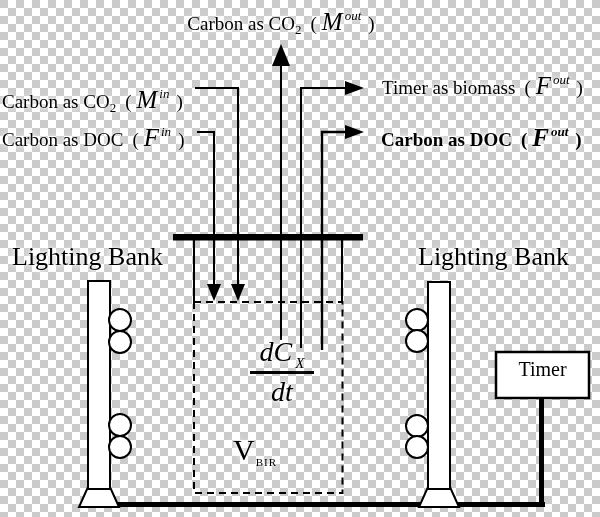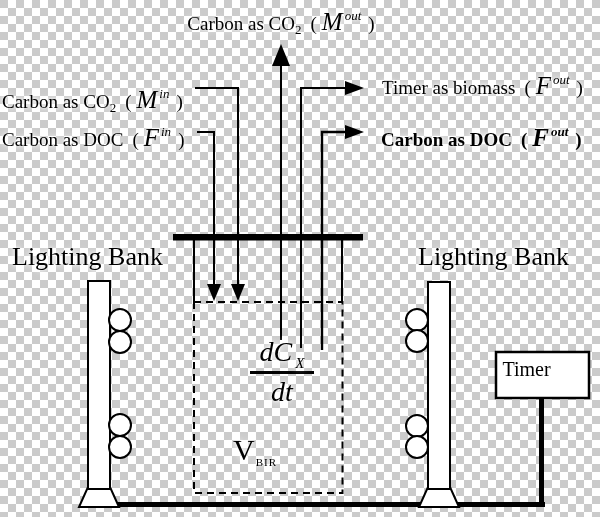--- a/index.html
+++ b/index.html
@@ -19,21 +19,21 @@
   .lbl sub{font-size:13px;vertical-align:-4px;}
   .lbl .var{font-style:italic;font-size:25px;}
   .lbl sup.it{font-style:italic;font-size:13px;vertical-align:10px;margin-left:2px;}
   .lbl .po{margin:0 5px 0 9px;}
   .lbl .pc{margin-left:7px;}
   .small-lbl{
     position:absolute;white-space:nowrap;font-size:26px;line-height:20px;
     text-shadow:0 0 3px #fff,0 0 6px #fff,0 0 10px #fff;
   }
   .timer-box{
-    position:absolute;left:480px;top:352px;width:93px;height:35px;
+    position:absolute;left:496px;top:352px;width:93px;height:35px;
     display:flex;align-items:center;justify-content:center;
     font-size:20px;
   }
   .fraction{
     position:absolute;left:236px;top:333px;width:92px;text-align:center;
     font-style:italic;font-size:28px;
     text-shadow:0 0 3px #fff,0 0 6px #fff,0 0 10px #fff;
   }
   .fraction .num{line-height:38px;height:38px;}
   .fraction .num sub{font-size:15px;vertical-align:-7px;margin-left:3px;}

